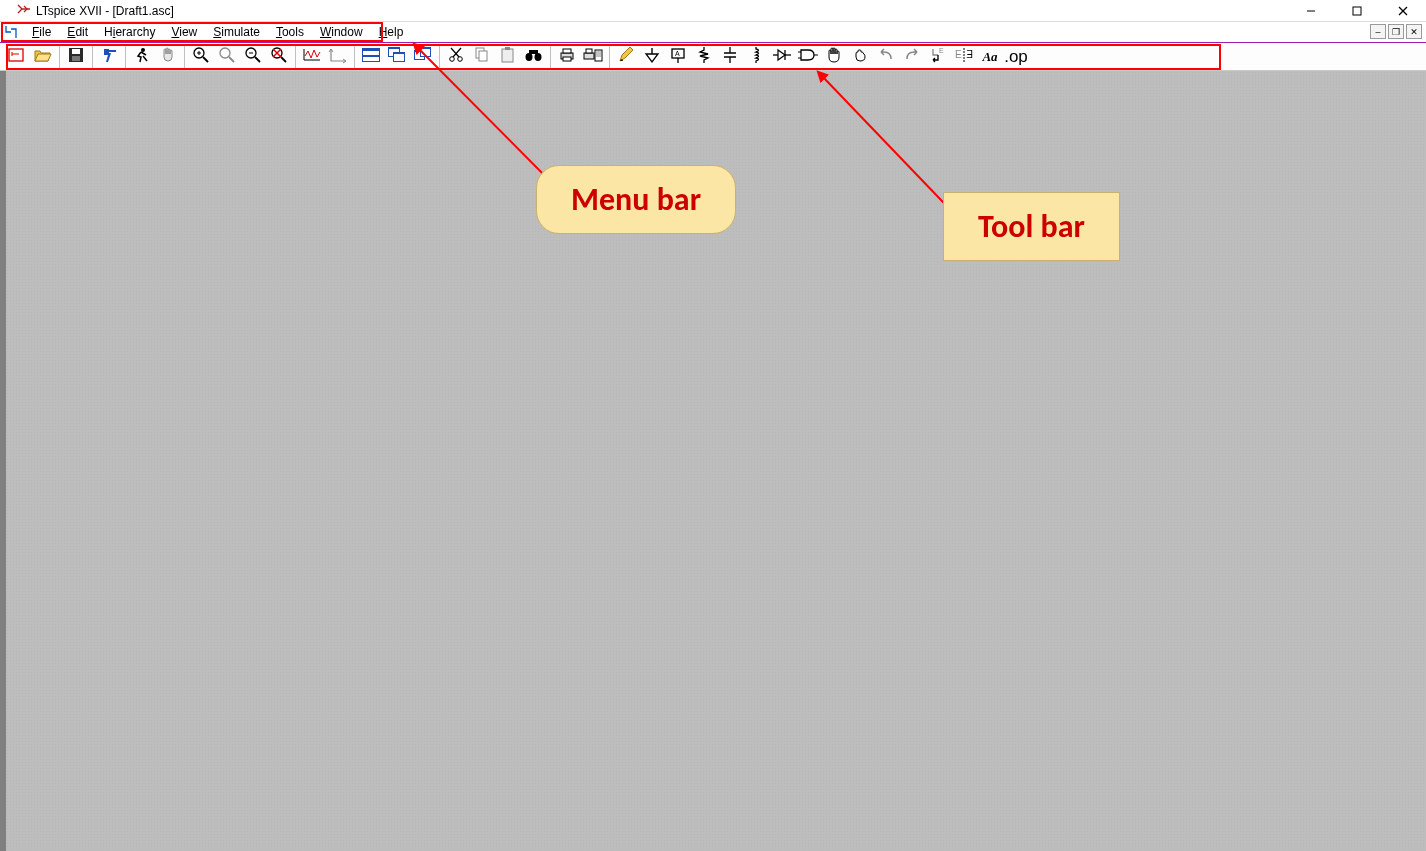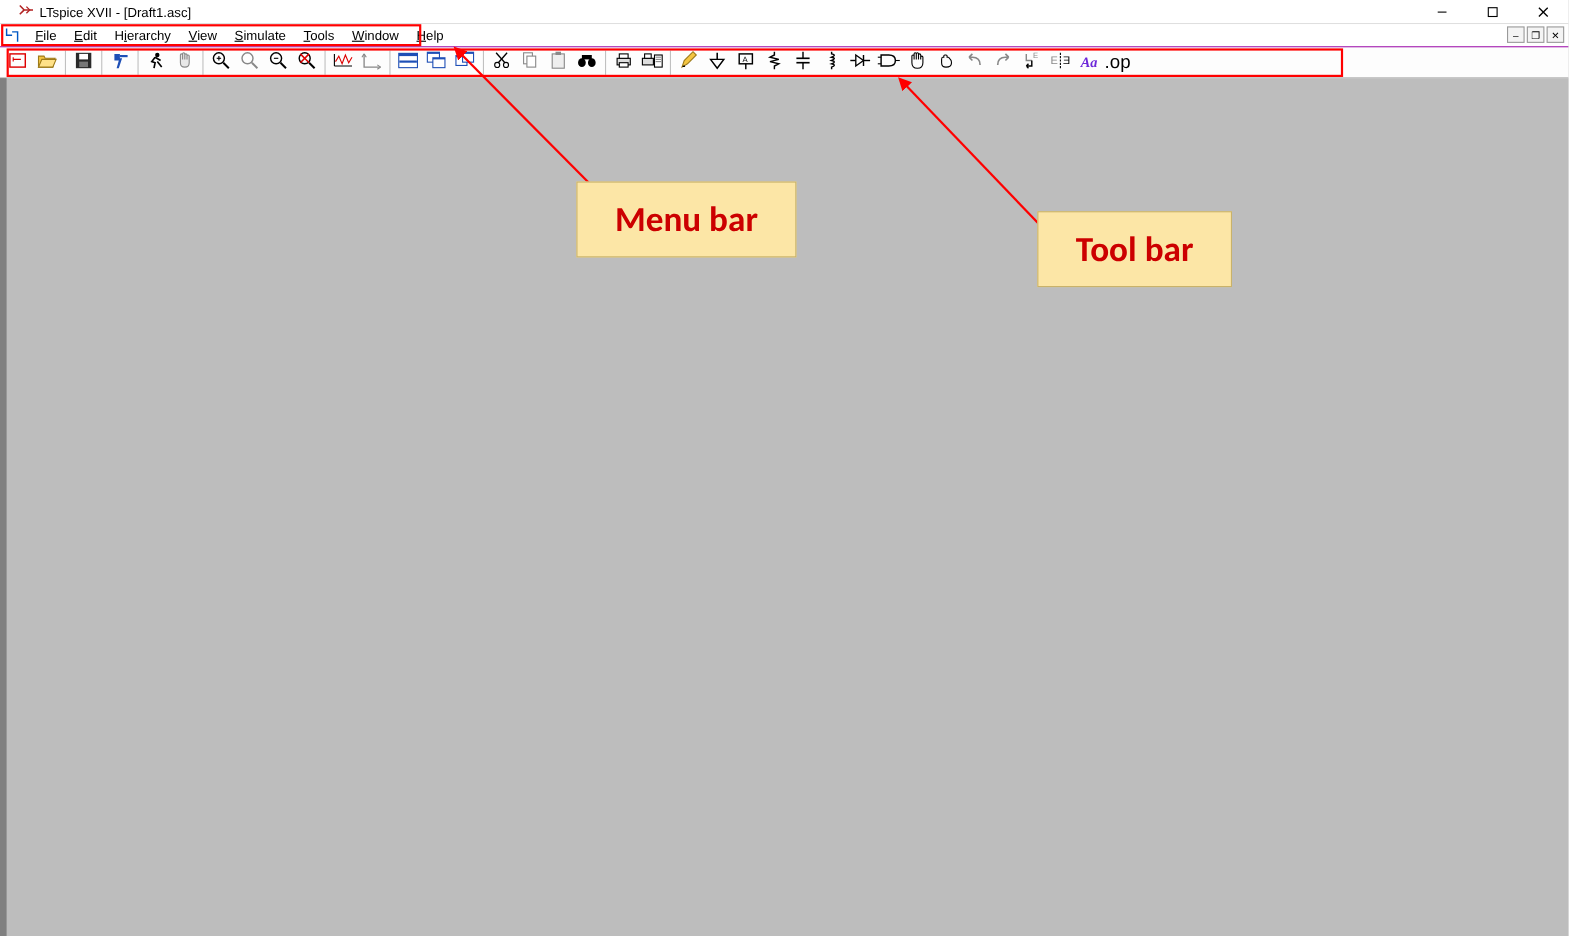--- a/index.html
+++ b/index.html
@@ -401,21 +401,21 @@
         </svg></span>
     </div>
   <div class="tool-btn">
       <span><svg width="20" height="18">
           <text x="1" y="12" font-size="10" fill="#888">E</text>
           <line x1="10" y1="2" x2="10" y2="16" stroke="#000" stroke-width="1" stroke-dasharray="2,1"></line>
           <text x="12" y="12" font-size="10" fill="#000" transform="scale(-1,1) translate(-31,0)">E</text>
         </svg></span>
     </div>
   <div class="tool-btn">
-      <span><span class="italic-serif" style="font-size:13px;color:#6d28d9">Aa</span></span>
+      <span><span class="italic-serif" style="font-size:13px;color:#000000">Aa</span></span>
     </div>
   <div class="tool-btn">
       <span><span style="font-size:17px;color:#000">.op</span></span>
     </div>
 </div>
 
 <div class="canvas-area"></div>
 
 <div class="annotation-box" style="left:1px; top:22px; width:382px; height:20px;"></div>
 <div class="annotation-box" style="left:6px; top:44px; width:1215px; height:26px;"></div>
@@ -430,14 +430,14 @@
 </svg>
 <svg class="arrow-svg" style="left:0;top:0" width="1426" height="400">
   <defs>
     <marker id="ah2" markerWidth="10" markerHeight="10" refX="2" refY="3" orient="auto">
       <path d="M0 0 L6 3 L0 6 Z" fill="#ff0000"></path>
     </marker>
   </defs>
   <line x1="965" y1="225" x2="822" y2="76" stroke="#ff0000" stroke-width="2" marker-end="url(#ah2)"></line>
 </svg>
 
-<div class="callout" style="left:524px; top:165px;">Menu bar</div>
+<div class="callout" style="left:536px; top:165px;border-radius:23px;">Menu bar</div>
 <div class="callout" style="left:943px; top:192px;">Tool bar</div>
 
 </body></html>

